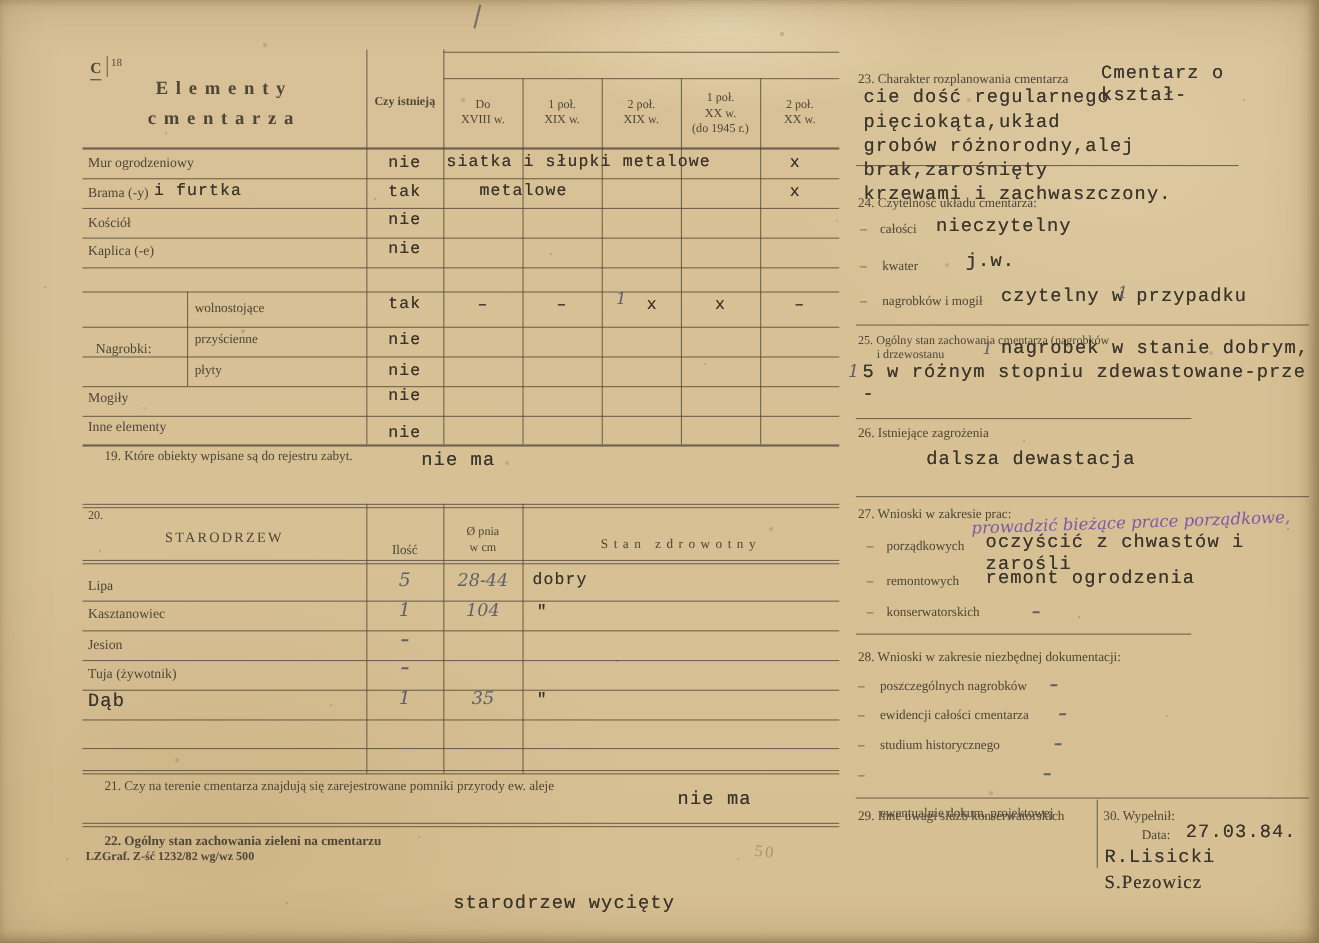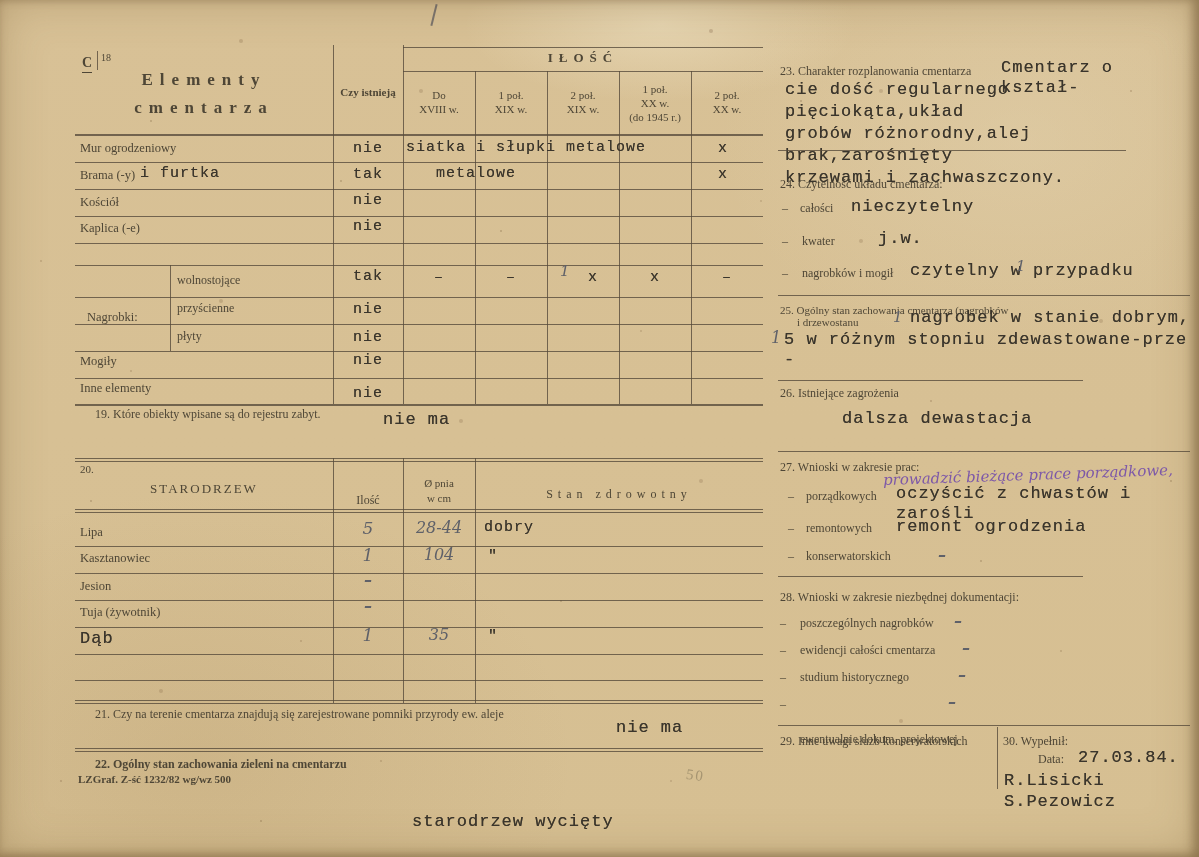--- a/index.html
+++ b/index.html
@@ -69,21 +69,20 @@
   <div class="vl" style="left:403px;top:45px;height:359px;"></div>
   <div class="vl" style="left:475px;top:71px;height:333px;"></div>
   <div class="vl" style="left:547px;top:71px;height:333px;"></div>
   <div class="vl" style="left:619px;top:71px;height:333px;"></div>
   <div class="vl" style="left:691px;top:71px;height:333px;"></div>
   <div class="vl" style="left:170px;top:265px;height:86px;"></div>
 
   <span class="t serif b c" style="left:75px;top:70px;width:258px;font-size:17px;letter-spacing:7px;">Elementy</span>
   <span class="t serif b c" style="left:75px;top:98px;width:258px;font-size:17px;letter-spacing:7px;">cmentarza</span>
   <span class="t serif c sm" style="left:338px;top:86px;width:60px;font-weight:bold;">Czy istnieją</span>
-  <span class="t serif b c" style="left:403px;top:50px;width:360px;font-size:13px;letter-spacing:6px;">IŁOŚĆ</span>
   <span class="t serif c sm" style="left:403px;top:88px;width:72px;line-height:14px;">Do
 XVIII w.</span>
   <span class="t serif c sm" style="left:475px;top:88px;width:72px;line-height:14px;">1 poł.
 XIX w.</span>
   <span class="t serif c sm" style="left:547px;top:88px;width:72px;line-height:14px;">2 poł.
 XIX w.</span>
   <span class="t serif c sm" style="left:619px;top:82px;width:72px;line-height:14px;">1 poł.
 XX w.
 (do 1945 r.)</span>
   <span class="t serif c sm" style="left:691px;top:88px;width:72px;line-height:14px;">2 poł.
@@ -245,14 +244,14 @@
   <span class="t serif" style="left:800px;top:697px;margin-top:35px;">ewentualnie dokum. projektowej</span>
   <span class="t hw b" style="left:948px;top:693px;">–</span>
   <div class="hl" style="left:778px;top:725px;width:412px;"></div>
 
   <span class="t serif" style="left:780px;top:734px;">29. Inne uwagi służb konserwatorskich</span>
   <div class="vl" style="left:997px;top:727px;height:62px;"></div>
   <span class="t serif" style="left:1003px;top:734px;">30. Wypełnił:</span>
   <span class="t serif" style="left:1038px;top:752px;">Data:</span>
   <span class="t mono mlg" style="left:1078px;top:748px;">27.03.84.</span>
   <span class="t mono mlg" style="left:1004px;top:771px;">R.Lisicki</span>
-  <span class="t mono mlg" style="left:1004px;top:792px;">S.Pezowicz</span>
+  <span class="t mono mlg" style="left:1004px;top:792px;font-family:Liberation Serif, serif;">S.Pezowicz</span>
 </div>
 
 </body></html>

